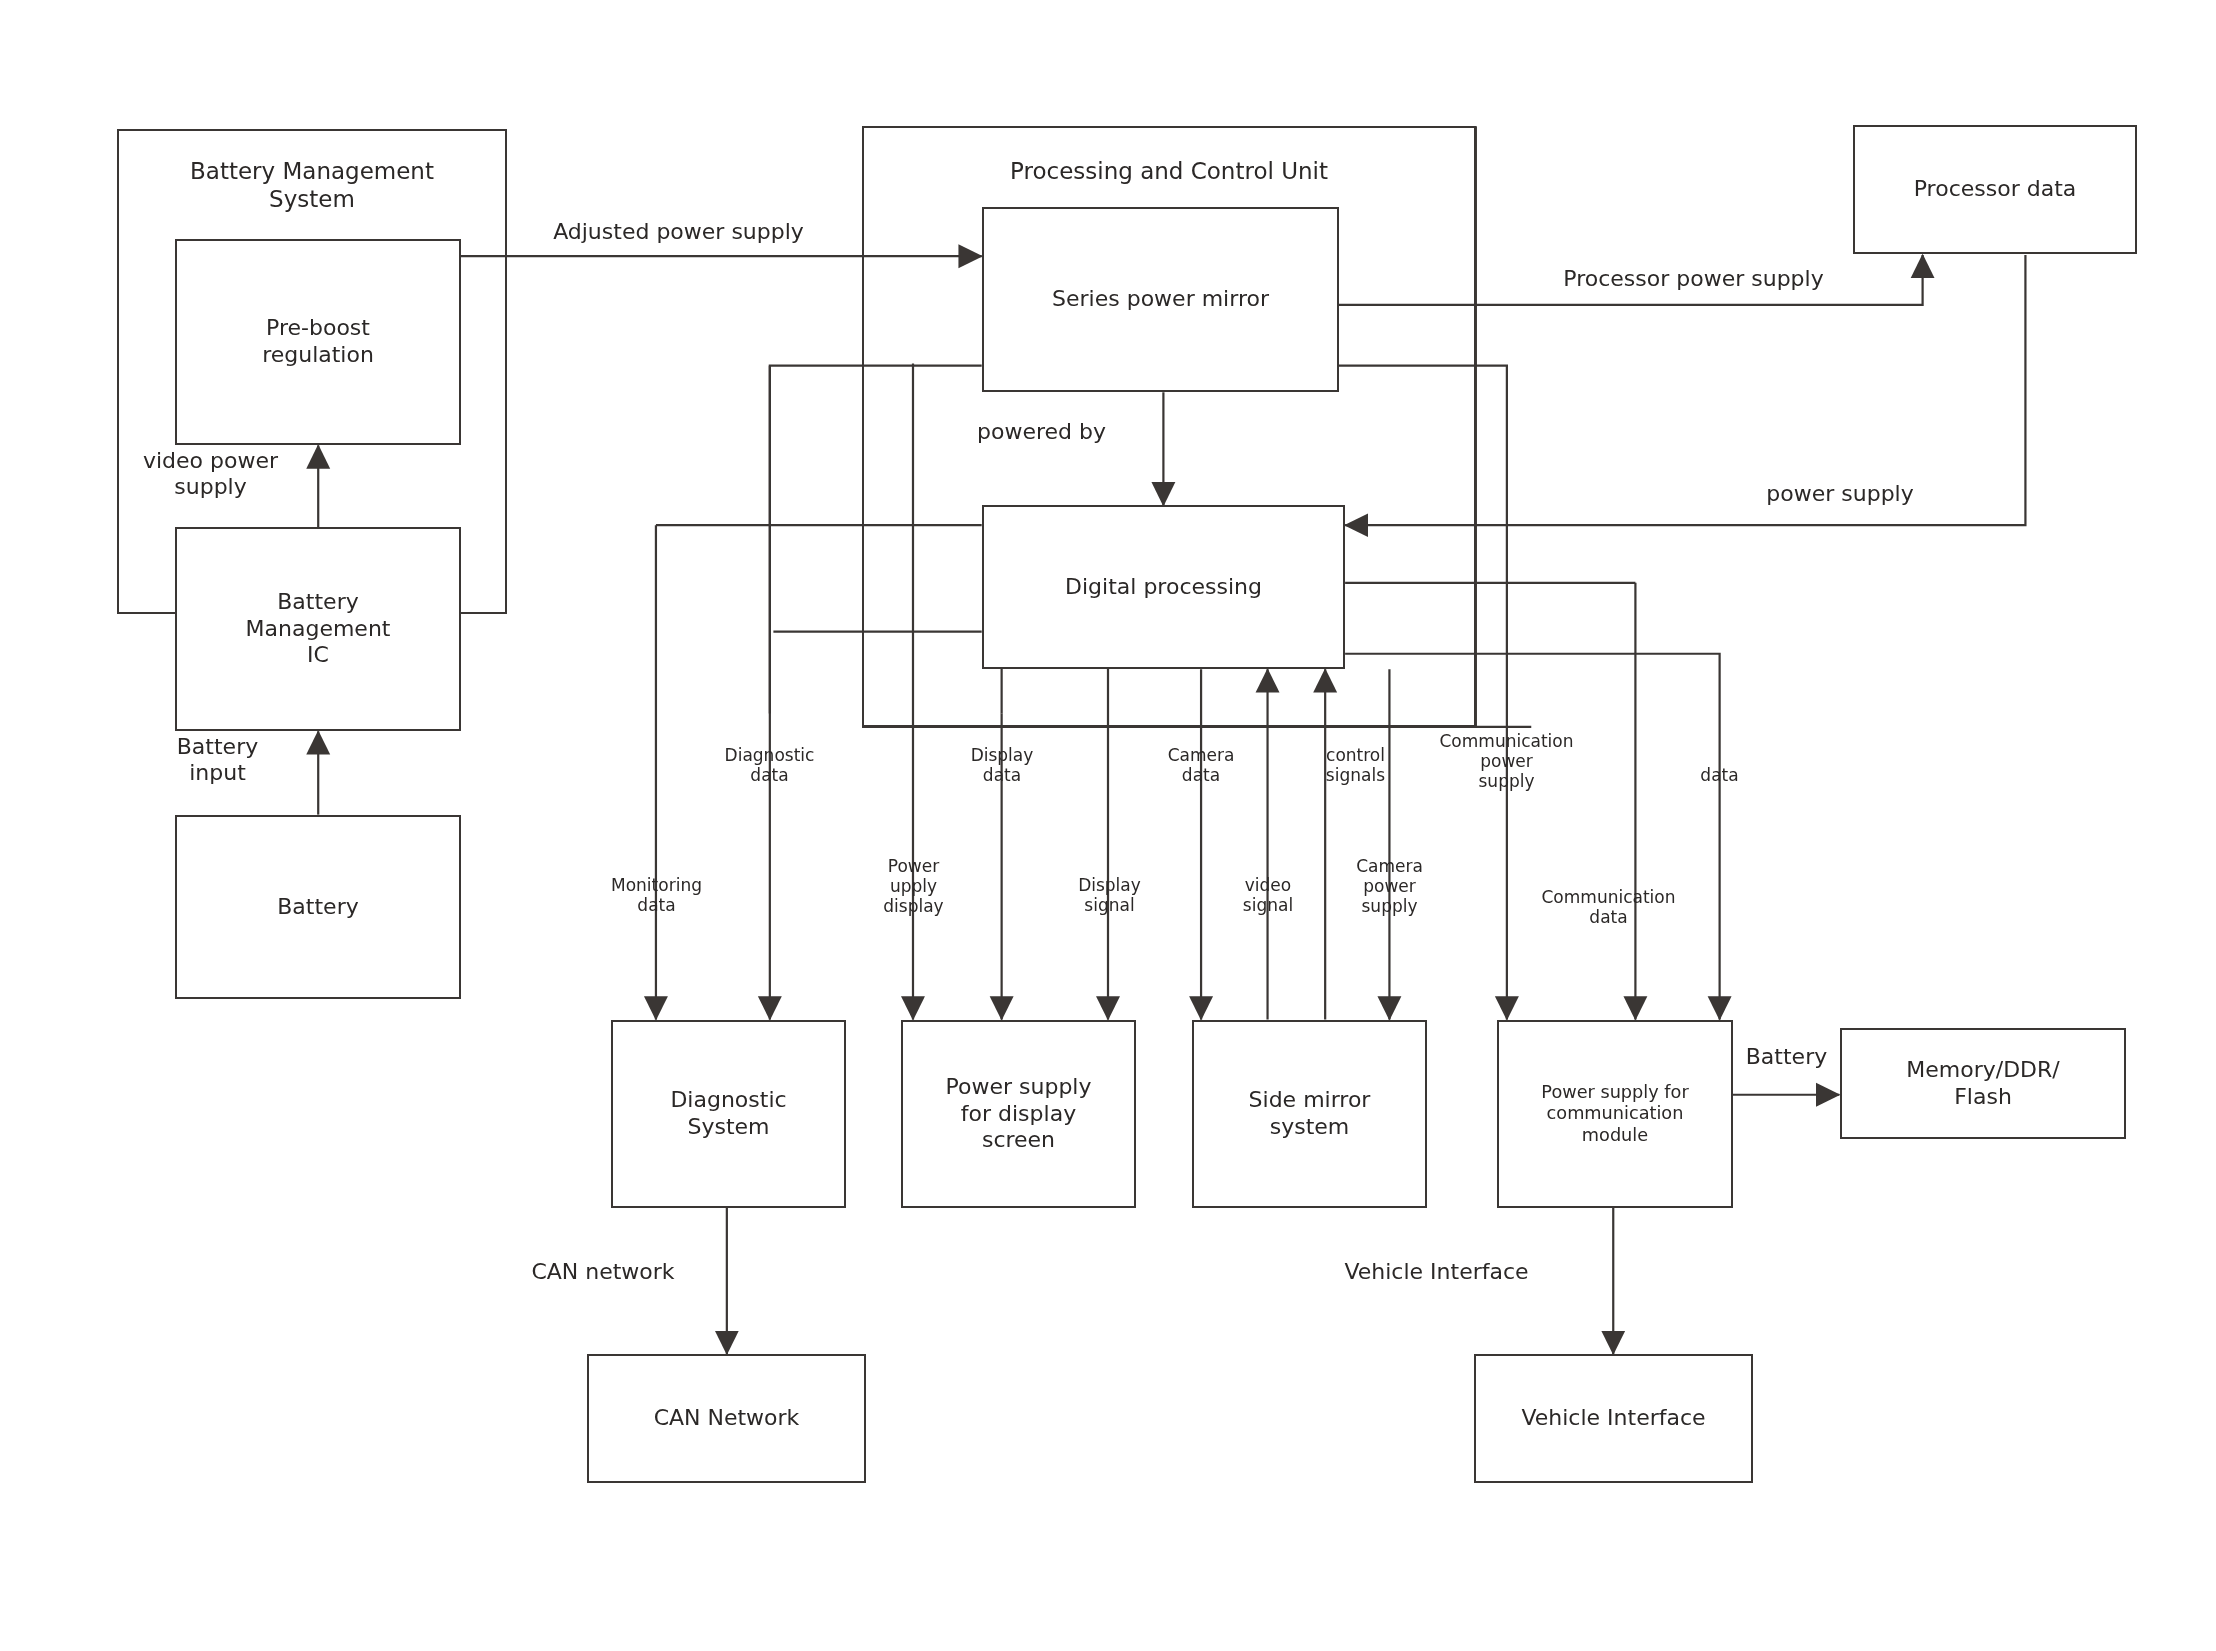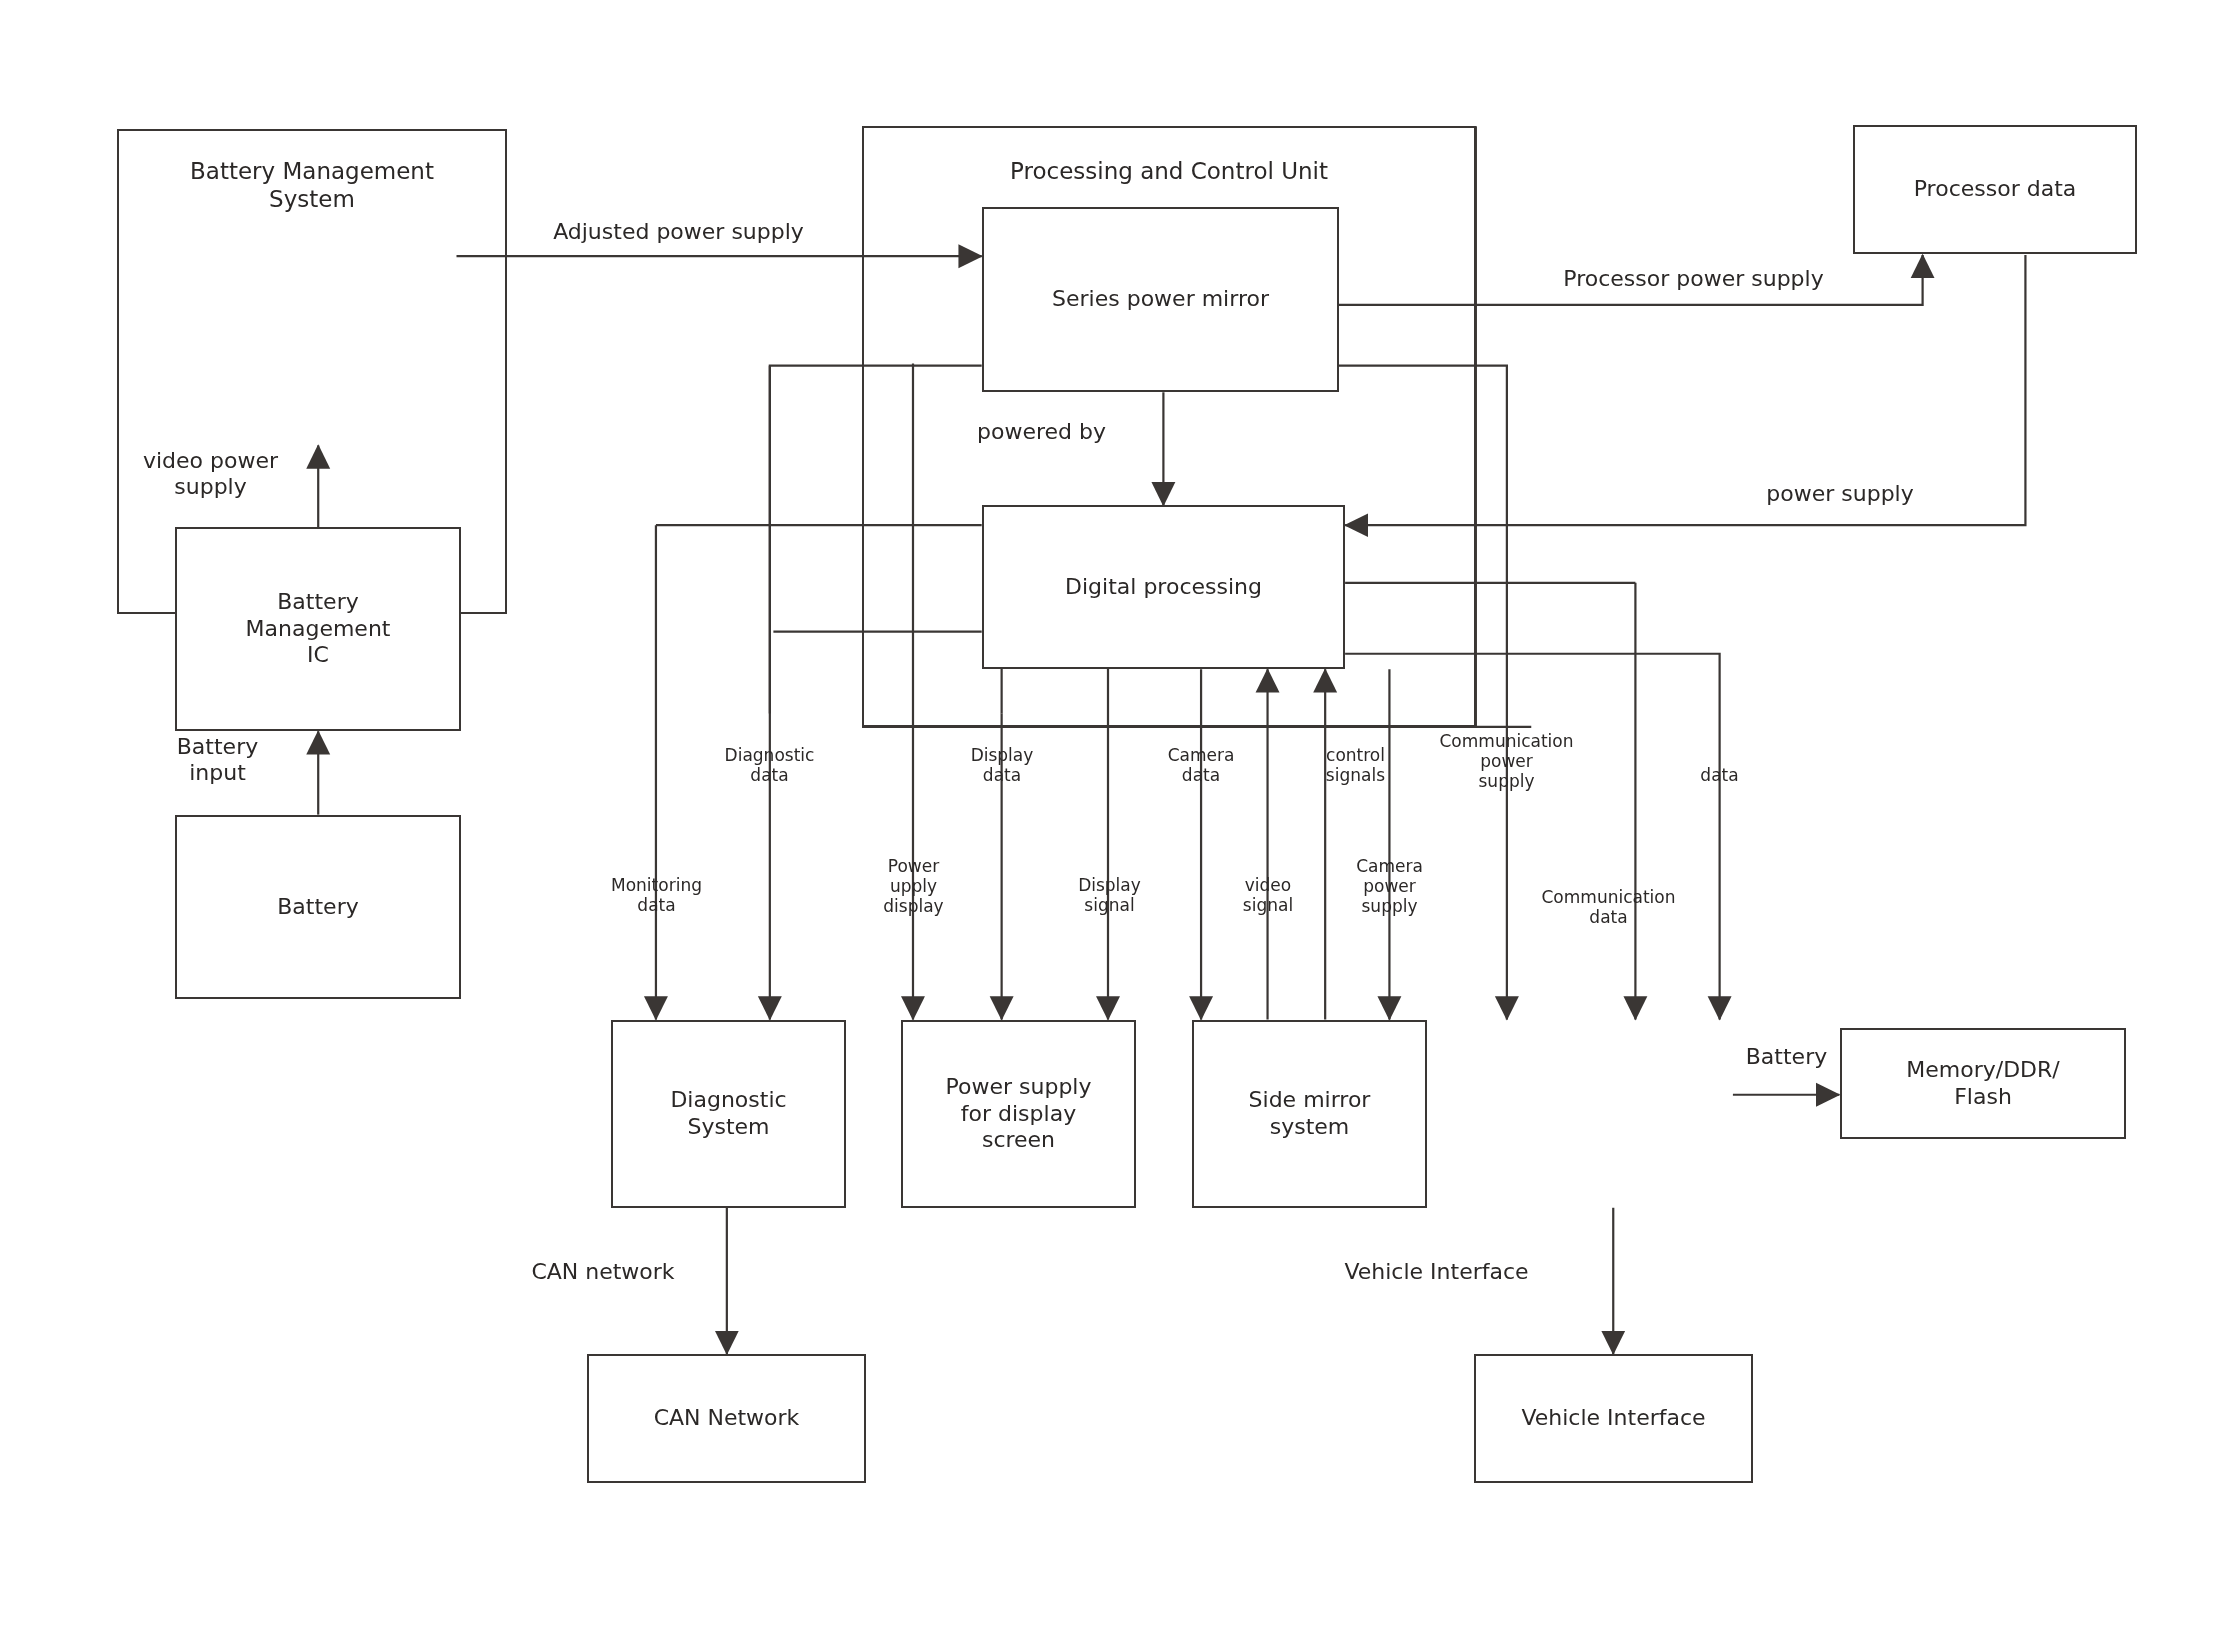--- a/index.html
+++ b/index.html
@@ -90,20 +90,22 @@
     </g>
   </svg>
 
   <div class="group" style="left:117px;top:129px;width:390px;height:485px;"></div>
   <div class="group-title fs-big" style="left:117px;top:157px;width:390px;white-space:pre-line;">Battery Management
 System</div>
 
   <div class="group" style="left:862px;top:126px;width:614px;height:601px;"></div>
   <div class="group-title fs-big" style="left:862px;top:157px;width:614px;white-space:pre-line;">Processing and Control Unit</div>
 
+  <div class="node fs-mid" style="left:175px;top:239px;width:286px;height:206px;white-space:pre-line;">Pre-boost
+regulation</div>
 
   <div class="node fs-mid" style="left:175px;top:527px;width:286px;height:204px;white-space:pre-line;">Battery
 Management
 IC</div>
 
   <div class="node fs-mid" style="left:175px;top:815px;width:286px;height:184px;white-space:pre-line;">Battery</div>
 
   <div class="node fs-mid" style="left:982px;top:207px;width:357px;height:185px;white-space:pre-line;">Series power mirror</div>
 
   <div class="node fs-mid" style="left:982px;top:505px;width:363px;height:164px;white-space:pre-line;">Digital processing</div>
@@ -113,20 +115,23 @@
   <div class="node fs-mid" style="left:611px;top:1020px;width:235px;height:188px;white-space:pre-line;">Diagnostic
 System</div>
 
   <div class="node fs-mid" style="left:901px;top:1020px;width:235px;height:188px;white-space:pre-line;">Power supply
 for display
 screen</div>
 
   <div class="node fs-mid" style="left:1192px;top:1020px;width:235px;height:188px;white-space:pre-line;">Side mirror
 system</div>
 
+  <div class="node fs-sm" style="left:1497px;top:1020px;width:236px;height:188px;white-space:pre-line;">Power supply for
+communication
+module</div>
 
   <div class="node fs-mid" style="left:1840px;top:1028px;width:286px;height:111px;white-space:pre-line;">Memory/DDR/
 Flash</div>
 
   <div class="node fs-mid" style="left:587px;top:1354px;width:279px;height:129px;white-space:pre-line;">CAN Network</div>
 
   <div class="node fs-mid" style="left:1474px;top:1354px;width:279px;height:129px;white-space:pre-line;">Vehicle Interface</div>
 
   <div class="edgelabel fs-mid" style="left:113px;top:448px;width:195px;">video power
 supply</div>

